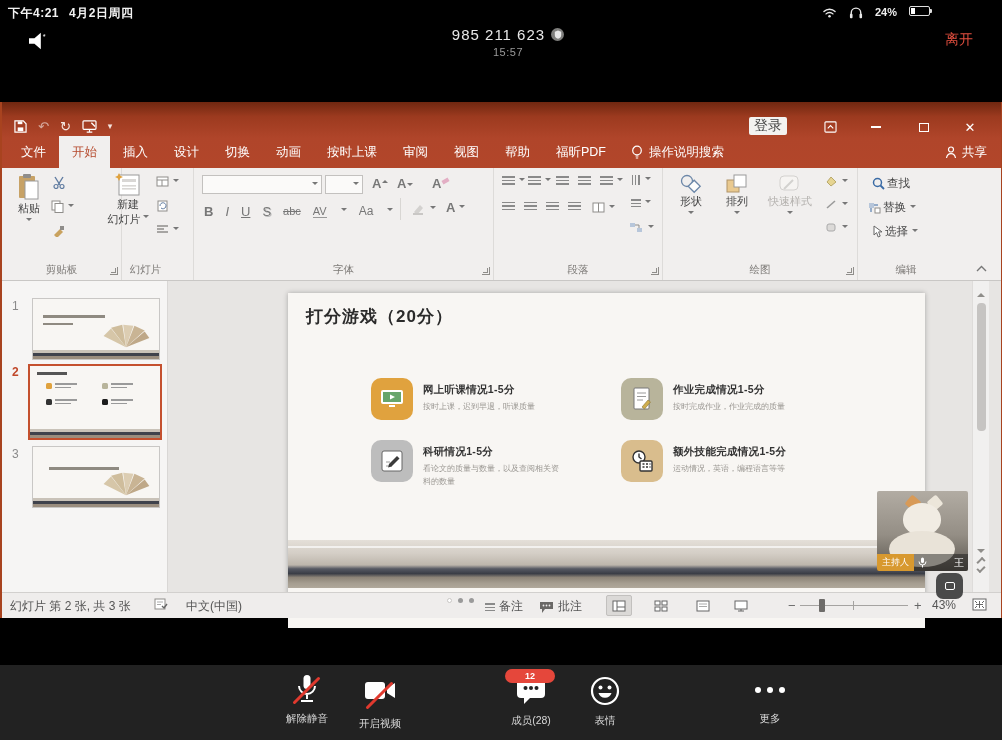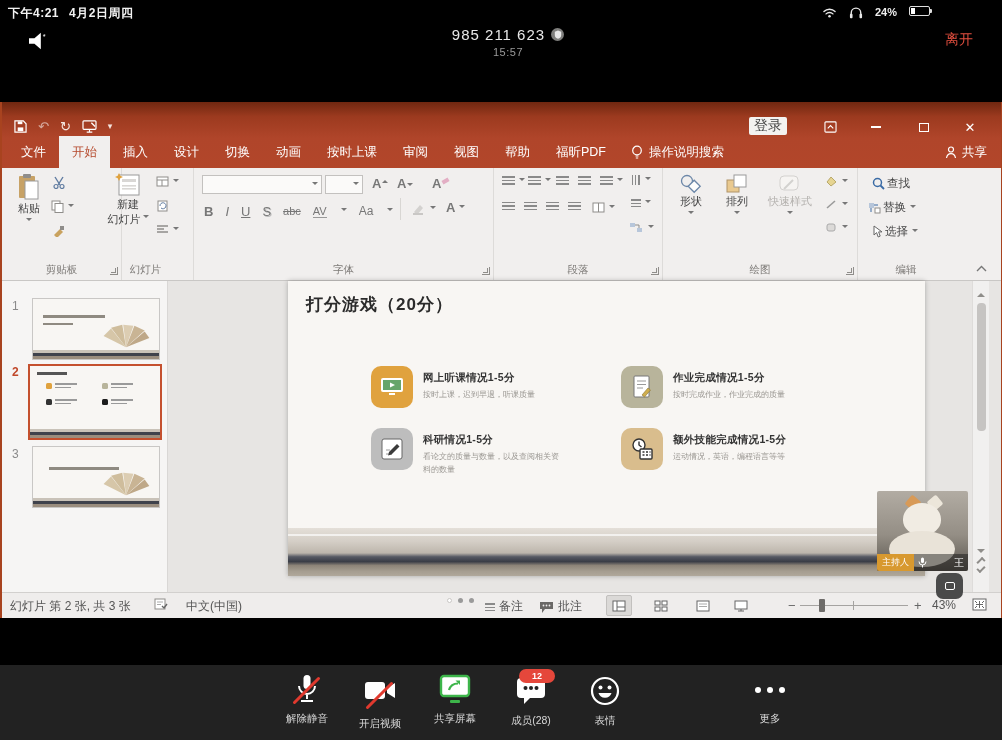--- a/index.html
+++ b/index.html
@@ -73,21 +73,21 @@
   .tnum.sel{color:#c0482b;font-weight:bold}
   .thumb{position:absolute;left:30px;width:128px;height:62px;background:#f8f6f3;border:1px solid #c9c7c5;overflow:hidden}
   .thumb.sel{left:26px;width:134px;height:76px;border:2px solid #c4502e}
   .tstripe{position:absolute;left:0;right:0;bottom:0;height:9px;
     background:linear-gradient(180deg,#c9c2b8 0 30%,#3f424c 30% 62%,#9a8d7e 62% 100%)}
   .tdash{position:absolute;background:#8f8a81}
   .mini-item{position:absolute;display:flex;gap:3px;align-items:flex-start}
   .mini-sq{width:6px;height:6px;border-radius:1.5px}
   .mini-tx i{display:block;width:22px;height:1.5px;background:#9a9a9a;margin-bottom:2px}
 
-  #slide{position:absolute;left:286px;top:0;width:637px;height:295px;background:#f8f6f3;box-shadow:0 0 5px rgba(0,0,0,.28);overflow:hidden}
+  #slide{position:absolute;left:286px;top:12px;width:637px;height:335px;background:#f8f6f3;box-shadow:0 0 5px rgba(0,0,0,.28);overflow:hidden}
   #slide-title{position:absolute;left:18px;top:12px;font-size:17px;font-weight:bold;color:#2b2b2b;letter-spacing:1px}
   .sitem{position:absolute;width:250px}
   .sitem .ic{position:absolute;left:0;top:0;width:42px;height:42px;border-radius:10px;display:flex;align-items:center;justify-content:center}
   .sitem .tx{position:absolute;left:52px;top:5px;width:160px}
   .sitem .tt{font-size:10.5px;font-weight:bold;color:#333;letter-spacing:.3px}
   .sitem .dd{font-size:8px;color:#9b9893;margin-top:4px;line-height:1.6;width:140px}
   .tile0{background:#e0a23e}.tile1{background:#b8b49b}.tile2{background:#bdbdbd}.tile3{background:#d9bd8d}
   #photo-strip{position:absolute;left:0;right:0;top:247px;height:48px;
     background:linear-gradient(180deg,#e4dfd8 0%,#d4cec6 28%,#bdb6ac 52%,#565963 60%,#3a3d46 70%,#8d8478 78%,#a59d90 90%,#b0a89b 100%)}
   #photo-strip::before{content:"";position:absolute;left:0;right:0;top:6px;height:2px;background:rgba(255,255,255,.65)}
@@ -112,21 +112,21 @@
   #zoom-thumb{position:absolute;left:817px;top:6px;width:6px;height:13px;background:#6e6c6a;border-radius:1px}
   .zpm{position:absolute;top:5px;font-size:13px;color:#666}
 
   
   #mtoolbar{position:absolute;left:0;right:0;top:665px;height:75px;background:#222}
   .mt-item{position:absolute;top:9px;width:76px;text-align:center}
   .mt-ico{position:relative;width:36px;height:34px;margin:0 auto}
   .mt-lb{font-size:10.5px;color:#d8d8d8;margin-top:4px;white-space:nowrap}
   .slash{position:absolute;left:16px;top:-2px;width:3px;height:37px;background:#e0392e;border-radius:2px;transform:rotate(45deg)}
   .badge{position:absolute;right:-6px;top:-7px;min-width:17px;height:14px;border-radius:7px;background:#e5473b;
-    color:#fff;font-size:9px;line-height:14px;padding:0 13px;font-weight:bold}
+    color:#fff;font-size:9px;line-height:14px;padding:0 20px;font-weight:bold}
   .mdots{display:flex;gap:6px;justify-content:center;padding-top:13px}
   .mdots i{width:6px;height:6px;border-radius:50%;background:#fff}
 
   
   #vtile{left:877px;top:491px;width:91px;height:80px;overflow:hidden;border-radius:2px;z-index:5;
     background:linear-gradient(180deg,#b2aca3 0%,#948e85 55%,#5b564f 100%)}
   .cat-head{position:absolute;left:26px;top:12px;width:38px;height:32px;border-radius:50% 50% 46% 46%;background:#f1ece3}
   .cat-ear{position:absolute;left:30px;top:6px;width:12px;height:12px;background:#d89a57;transform:rotate(40deg);border-radius:2px}
   .cat-ear.r{left:52px;background:#ece6da;transform:rotate(-40deg)}
   .cat-body{position:absolute;left:12px;top:40px;width:66px;height:36px;border-radius:50%;background:#e9e3d8}
@@ -766,33 +766,20 @@
         <span>
           <svg width="32" height="24" viewBox="0 0 32 24" style="margin:5px auto 0">
               <rect x="1" y="3" width="20" height="17" rx="3" fill="#fff"></rect>
               <path d="M23 9l8-5v15l-8-5z" fill="#fff"></path>
             </svg>
         </span>
         <span class="slash"></span>
       </div>
       <div class="mt-lb">开启视频</div>
     </div>
-    <div class="mt-item" style="left:417px">
-      <div class="mt-ico">
-        <span>
-          <svg width="32" height="31" viewBox="0 0 32 31" style="margin:0 auto">
-              <rect x="2" y="2" width="28" height="20" rx="3" fill="#fff" stroke="#3db54a" stroke-width="2.4"></rect>
-              <path d="M10 16c1.5-5 5-6.5 9-6.5" stroke="#3db54a" stroke-width="2.2" fill="none"></path>
-              <path d="M16.5 6.5h4.5v4.5z" fill="#3db54a"></path>
-              <rect x="11" y="26" width="10" height="3" rx="1" fill="#3db54a"></rect>
-            </svg>
-        </span>
-      </div>
-      <div class="mt-lb">共享屏幕</div>
-    </div>
     <div class="mt-item" style="left:493px">
       <div class="mt-ico">
         <span>
           <svg width="30" height="30" viewBox="0 0 30 30" style="margin:2px auto 0">
               <rect x="1" y="2" width="28" height="20" rx="4" fill="#fff"></rect>
               <path d="M8 21v7l7-7z" fill="#fff"></path>
               <circle cx="9.5" cy="12" r="2" fill="#222"></circle>
               <circle cx="15" cy="12" r="2" fill="#222"></circle>
               <circle cx="20.5" cy="12" r="2" fill="#222"></circle>
             </svg>

